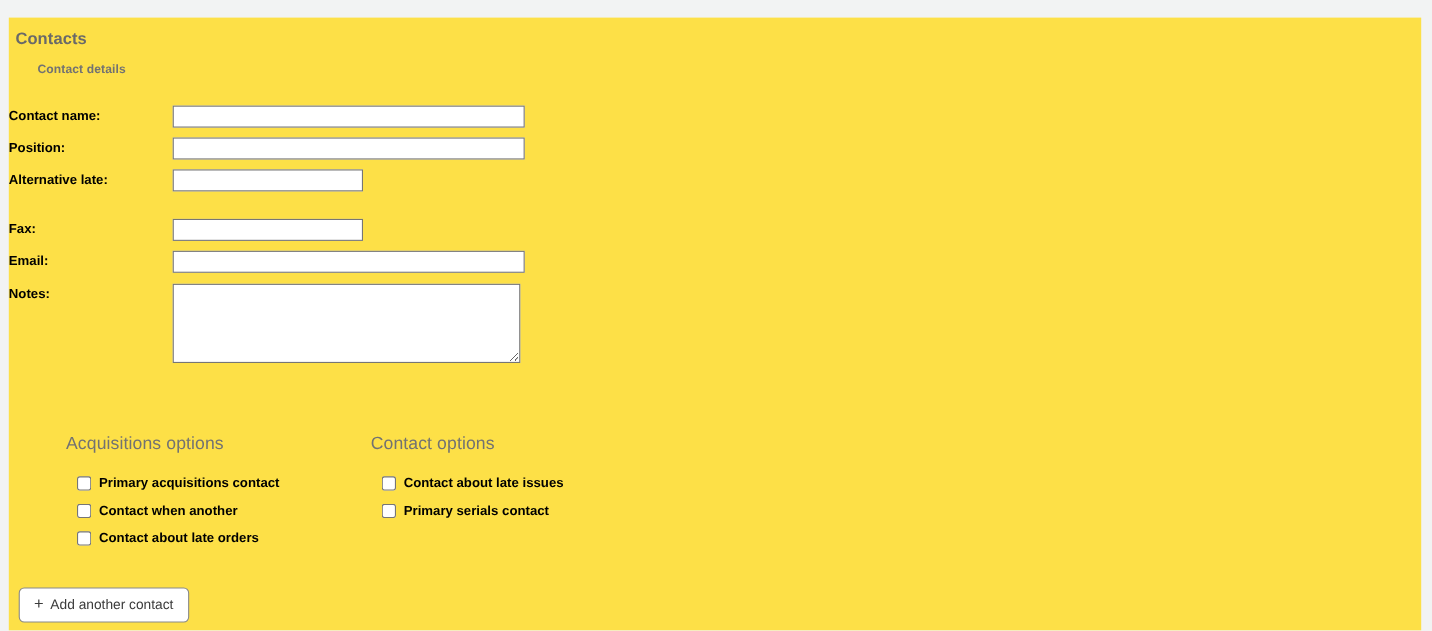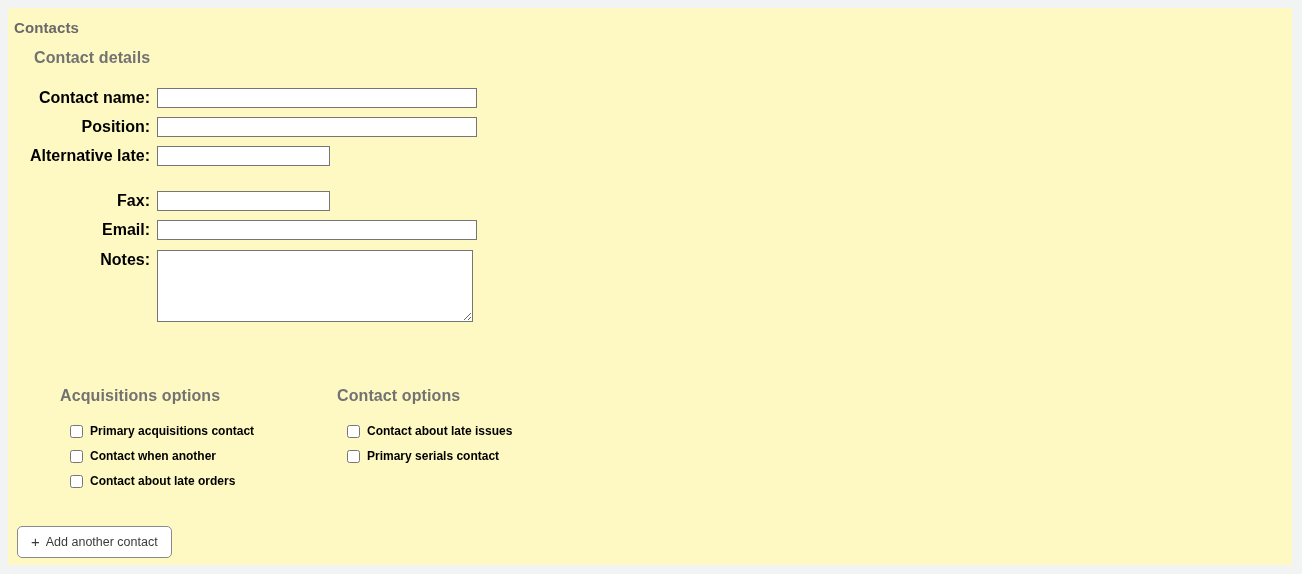--- a/index.html
+++ b/index.html
@@ -14,43 +14,43 @@
     font-family: "Liberation Sans", sans-serif;
     font-size: 12px;
     color: #000;
     overflow: hidden;
   }
 
   
   #content-panel {
     position: absolute;
     left: 8px;
-    top: 8px;
+    top: 16px;
     width: 1284px;
     height: 557px;
-    background: #fef9c3;
+    background: #fde047;
     overflow: hidden;
   }
 
   
   .h-contacts {
     position: absolute;
     left: 6px;
     top: 11px;
     font-size: 15px;
     font-weight: bold;
     color: #696969;
     letter-spacing: .1px;
     white-space: nowrap;
   }
   .h-contact-details {
     position: absolute;
     left: 26px;
     top: 41px;
-    font-size: 16px;
+    font-size: 11px;
     font-weight: bold;
     color: #727272;
     letter-spacing: .1px;
     white-space: nowrap;
   }
 
   
   .form-area {
     position: absolute;
     left: 0;
@@ -59,22 +59,22 @@
   }
   .row {
     position: relative;
     display: block;
     height: 29px;
   }
   .row .lbl {
     position: absolute;
     left: 0;
     width: 142px;
-    text-align: right;
-    font-size: 16px;
+    text-align: left;
+    font-size: 12px;
     font-weight: bold;
     color: #000;
     line-height: 15.5px;
   }
   .row .fld {
     position: absolute;
     left: 149px;
   }
 
   input.txt {
@@ -116,21 +116,21 @@
     top: 378px;
     width: 100%;
     height: 120px;
   }
   .opt-col { position: absolute; top: 0; }
   .opt-col.acq { left: 44px; }
   .opt-col.ser { left: 321px; }
 
   .opt-head {
     font-size: 16px;
-    font-weight: bold;
+    font-weight: normal;
     color: #727272;
     letter-spacing: .1px;
     white-space: nowrap;
     margin: 0 0 0 8px;
     line-height: 19px;
   }
   .opt-list {
     margin: 18px 0 0 0;
     padding: 0;
     list-style: none;

